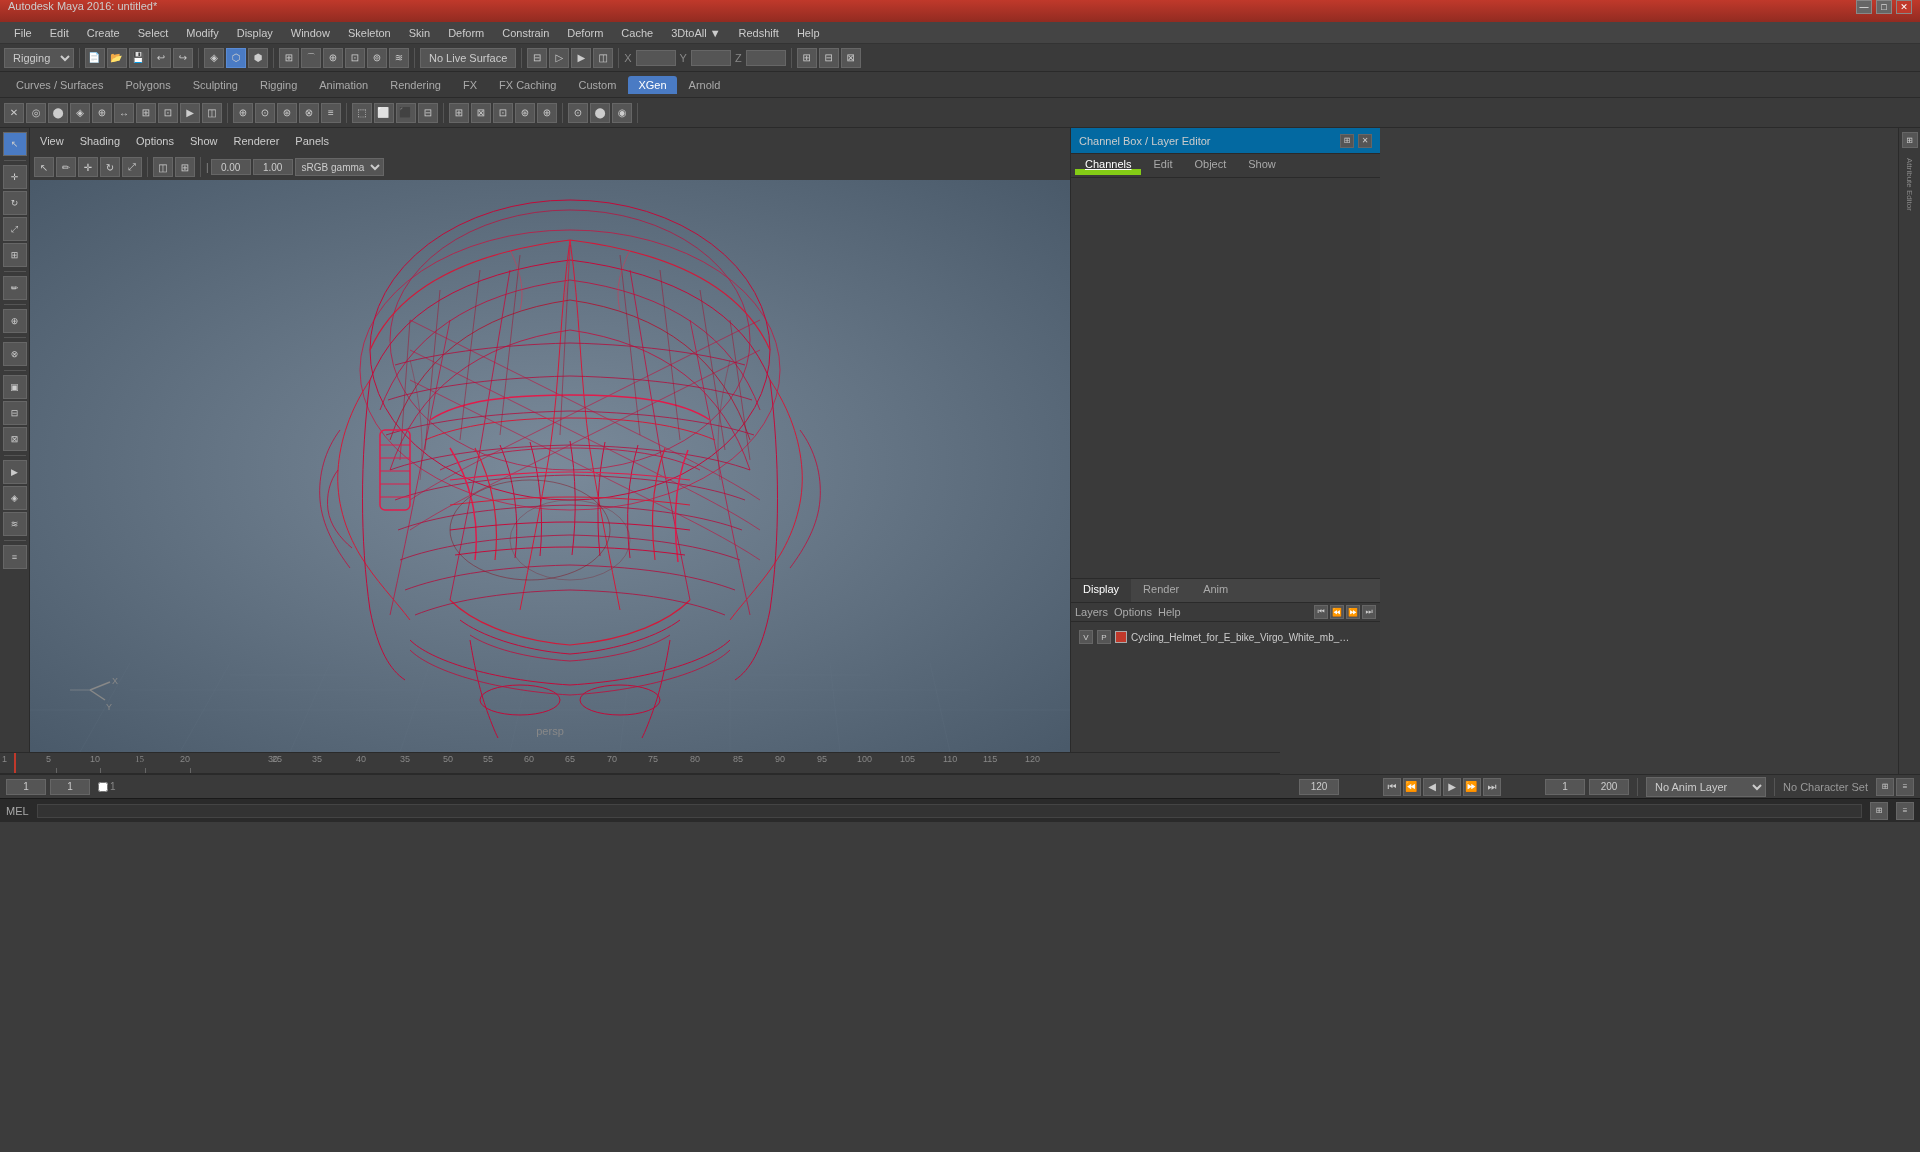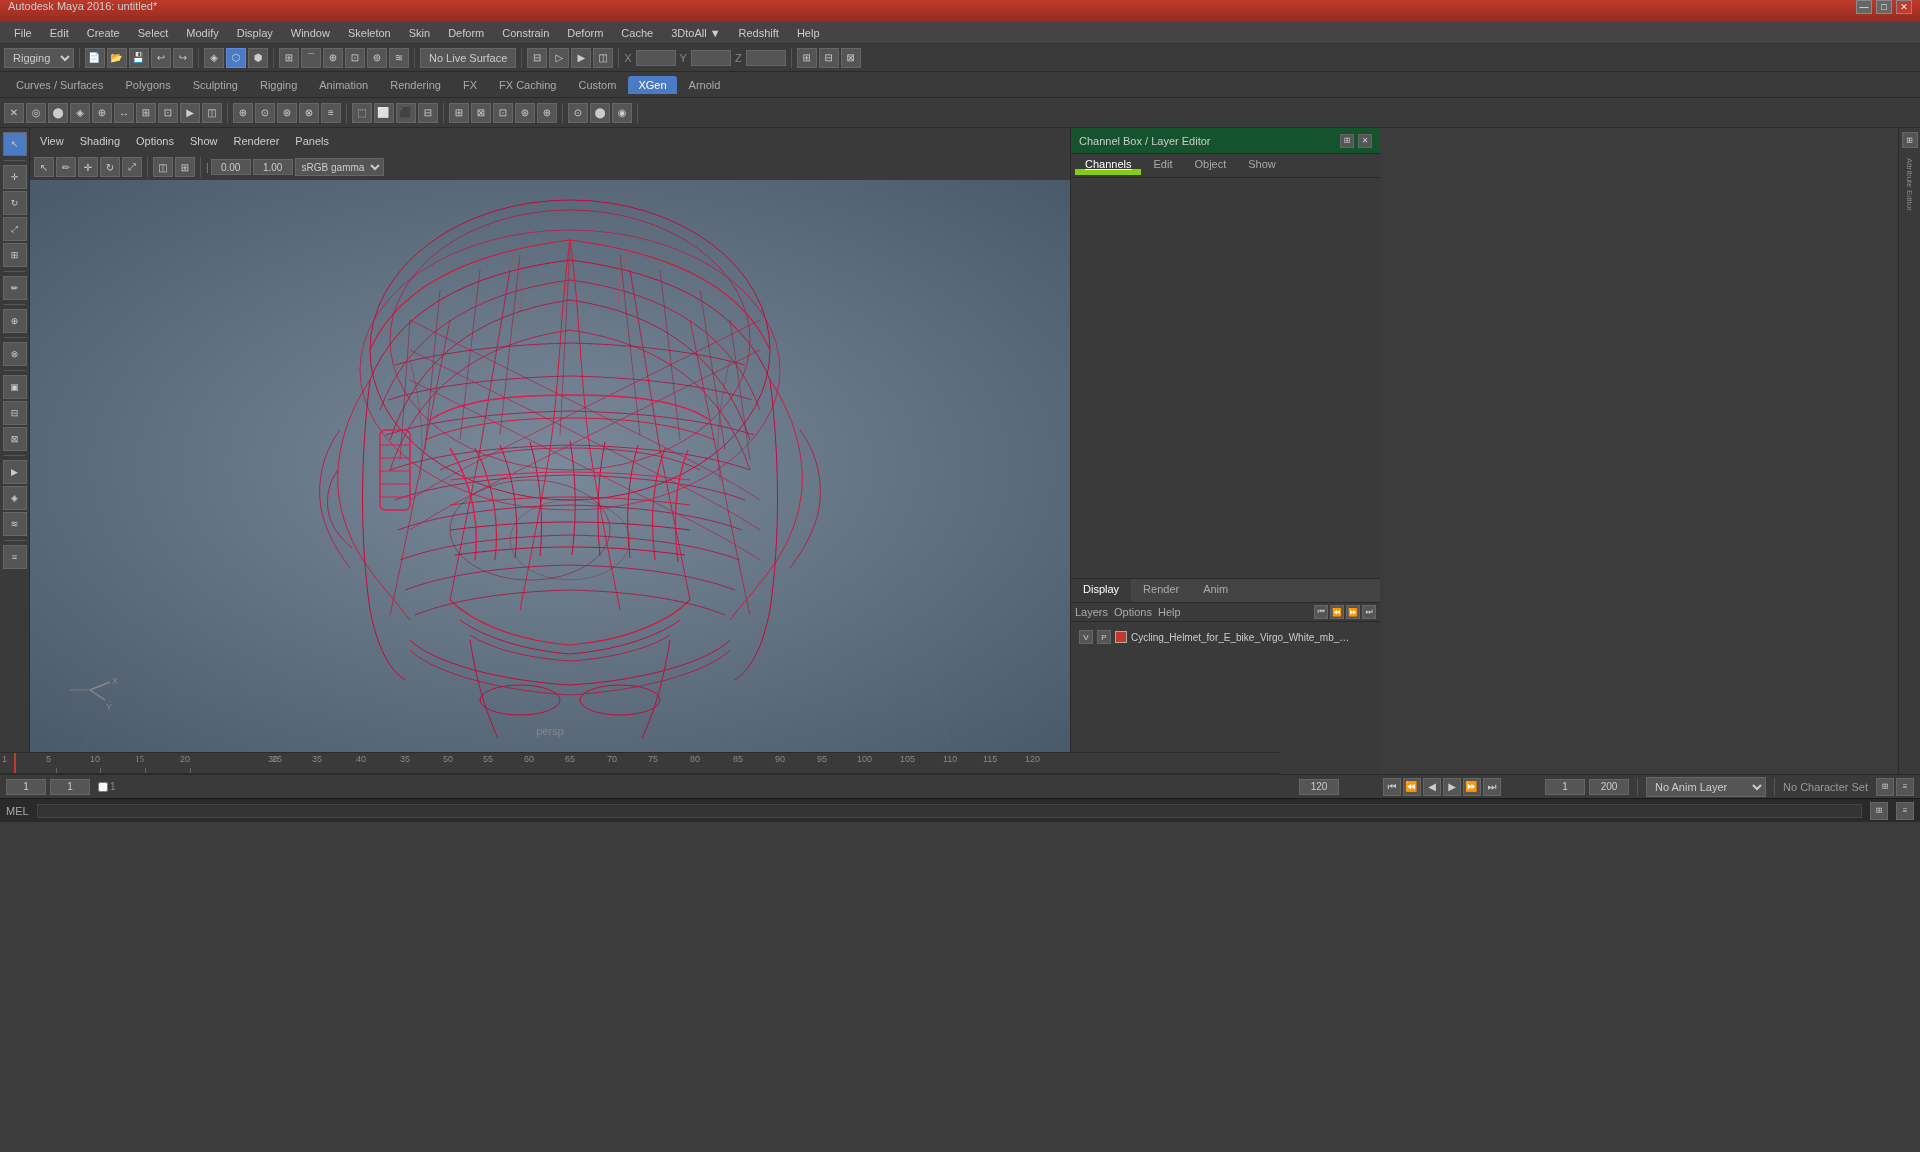--- a/index.html
+++ b/index.html
@@ -331,21 +331,21 @@
       position: absolute;
       top: 128px;
       left: 1070px;
       width: 310px;
       height: 650px;
       background: #3a3a3a;
       border-left: 1px solid #2a2a2a;
     }
     #channel-box-header {
       height: 26px;
-      background: #14532d;
+      background: #0369a1;
       display: flex;
       align-items: center;
       justify-content: space-between;
       padding: 0 8px;
       border-bottom: 1px solid #2a2a2a;
     }
     #channel-box-tabs {
       display: flex;
       gap: 2px;
       height: 24px;

